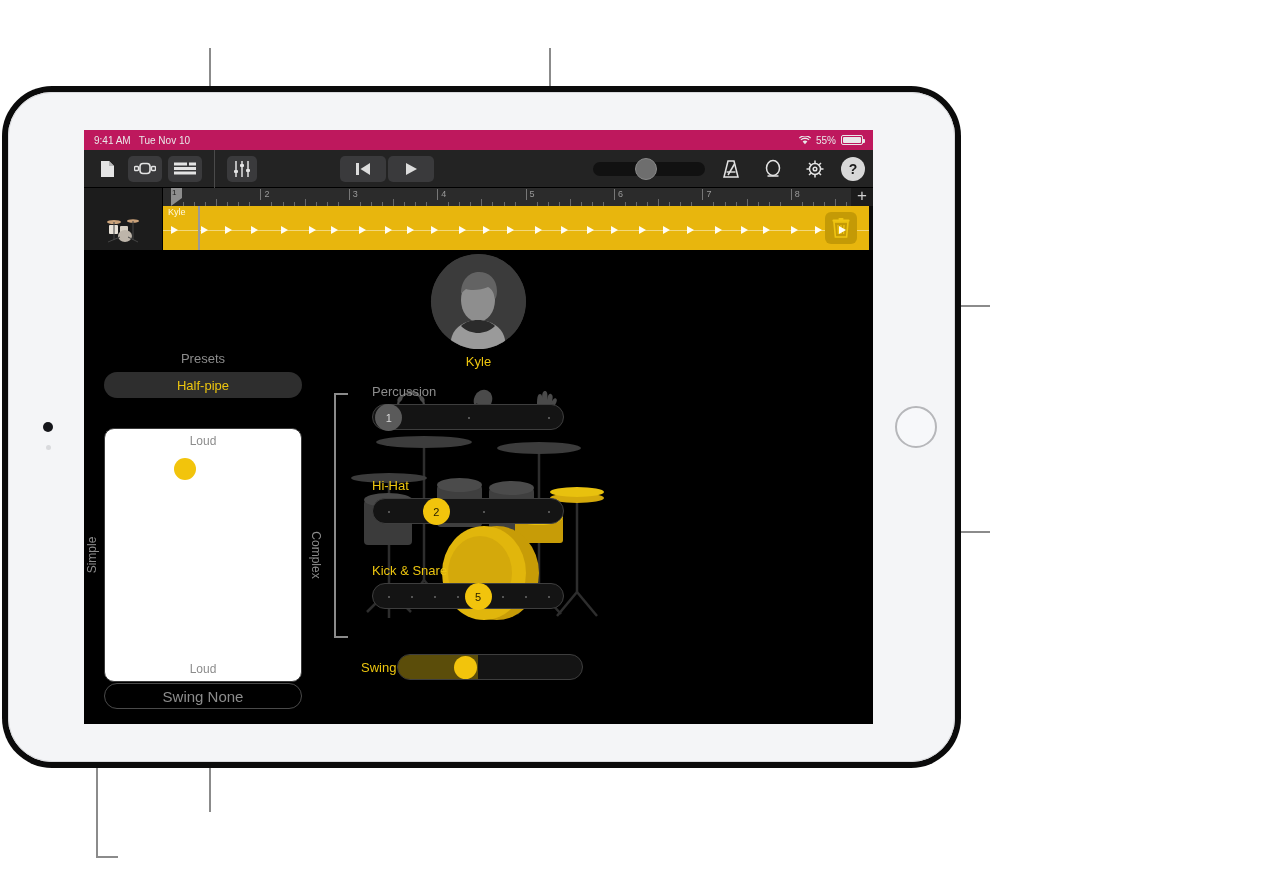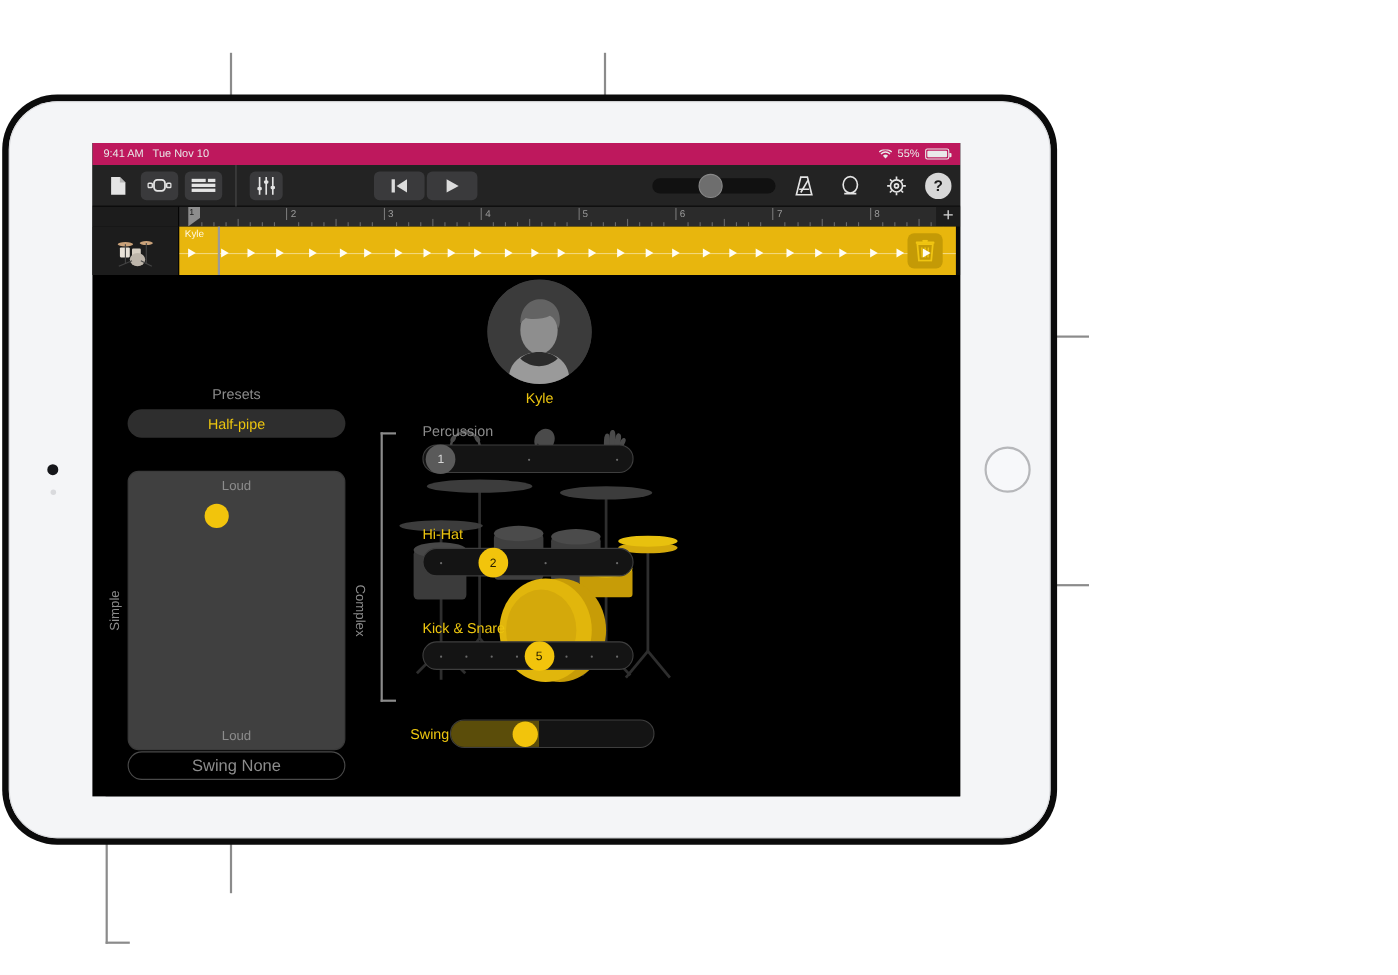--- a/index.html
+++ b/index.html
@@ -142,39 +142,39 @@
   }
   #trash-btn {
     position: absolute; right: 12px; top: 6px;
     width: 32px; height: 32px; border-radius: 6px;
     background: #c49a06;
     display: flex; align-items: center; justify-content: center;
   }
   #playhead-line { position: absolute; left: 35px; top: 0; width: 2px; height: 100%; background: #9a9a9a; z-index: 5; }
 
   
-  #drummer-panel { position: relative; height: calc(594px - 20px - 38px - 18px - 44px); background: #000; margin-left: 12px; }
+  #drummer-panel { position: relative; height: calc(594px - 20px - 38px - 18px - 44px); background: #000; }
 
   .label-gray { color: #8c8c8c; }
   .label-yellow { color: #ecc50f; }
 
   
   #presets-label { position: absolute; left: 20px; top: 101px; width: 198px; text-align: center; font-size: 13px; }
   #preset-pill {
     position: absolute; left: 20px; top: 122px; width: 198px; height: 26px;
     border-radius: 13px; background: #2e2e2e;
     display: flex; align-items: center; justify-content: center;
     font-size: 13px;
   }
 
   
   #xy-pad {
     position: absolute; left: 20px; top: 178px; width: 198px; height: 254px;
     border: 1px solid #3a3a3a; border-radius: 10px;
-    background: #404040;
+    background: #ffffff;
   }
   #xy-top { position: absolute; top: 5px; left: 0; right: 0; text-align: center; font-size: 12px; }
   #xy-bottom { position: absolute; bottom: 5px; left: 0; right: 0; text-align: center; font-size: 12px; }
   #xy-left {
     position: absolute; left: -31px; top: 50%;
     transform: translateY(-50%) rotate(-90deg);
     font-size: 12px; white-space: nowrap;
   }
   #xy-right {
     position: absolute; right: -38px; top: 50%;

